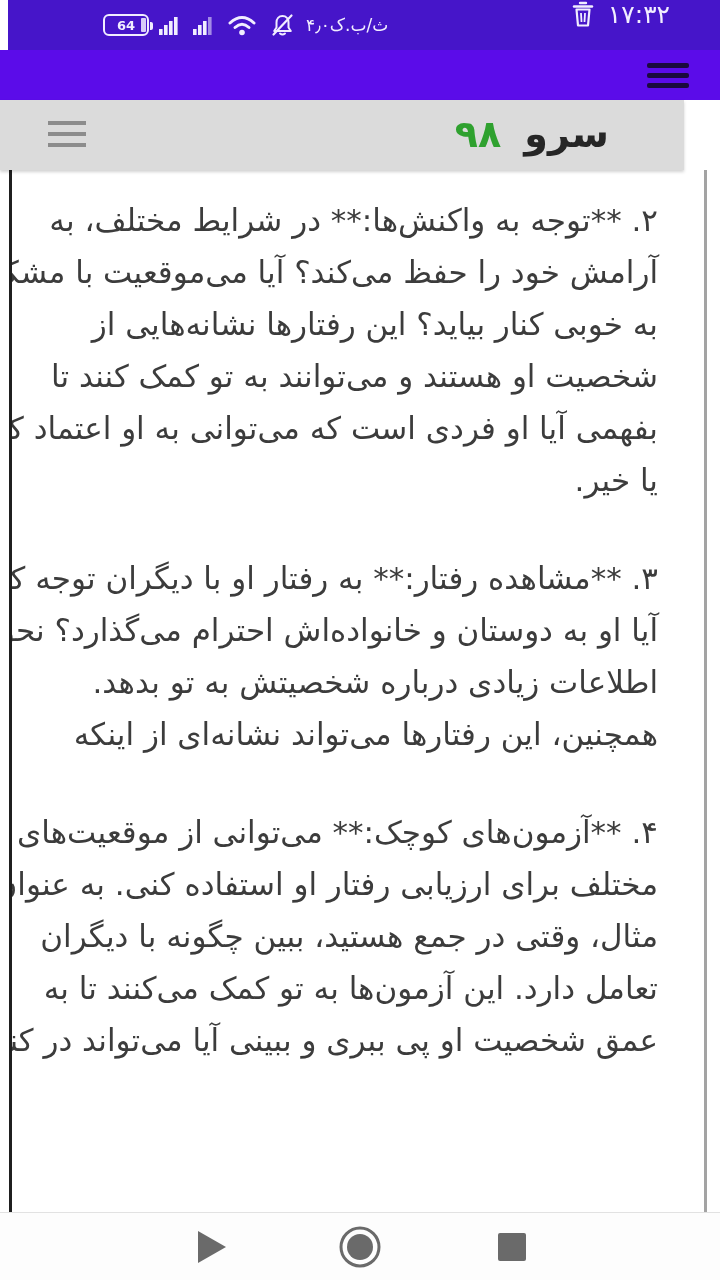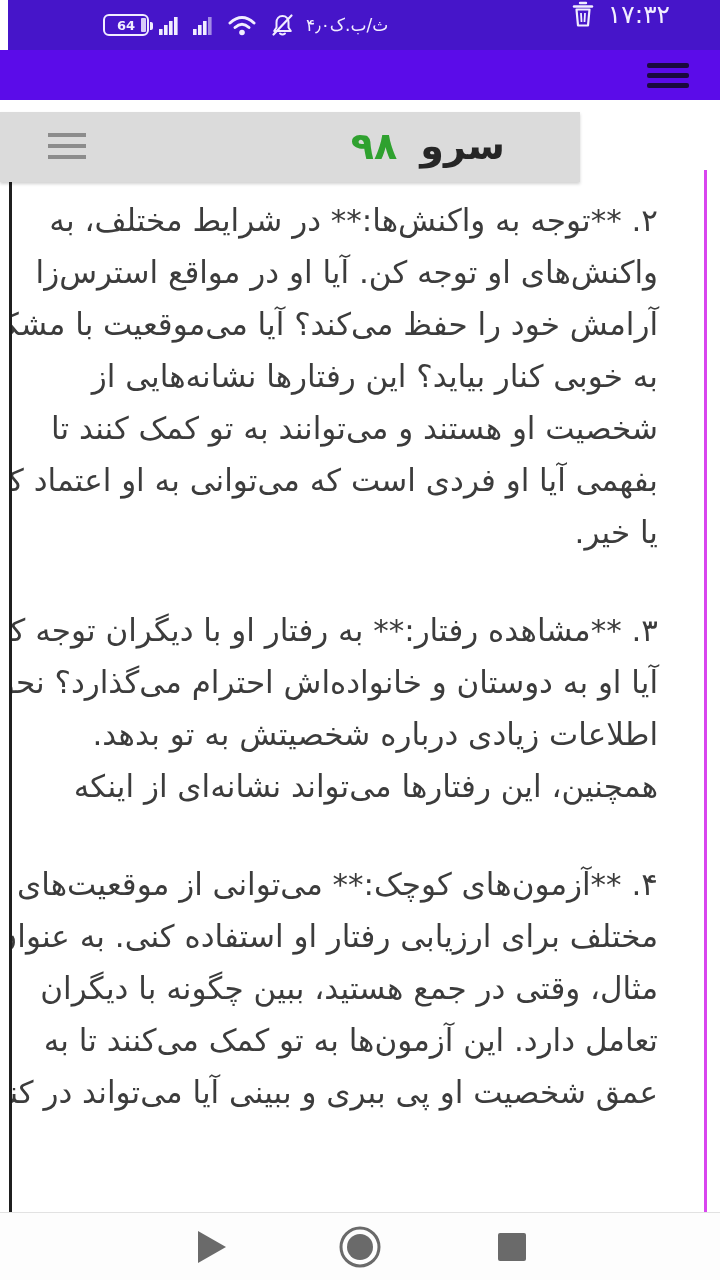--- a/index.html
+++ b/index.html
@@ -49,40 +49,40 @@
     background:#5B0CE9;
   }
   .strip-menu-btn { position:absolute; right:31px; top:13px; width:42px; cursor:pointer; }
   .strip-menu-btn .bar {
     width:42px; height:5px; background:#1A0A3E; border-radius:2px; margin-bottom:5px;
   }
   .strip-menu-btn .bar:last-child { margin-bottom:0; }
 
   
   .app-bar {
-    position:absolute; top:100px; left:0; width:580px; height:70px;
-    background:#DBDBDB; box-shadow:0 2px 3px rgba(0,0,0,.18); z-index:5;margin-top:12px;
+    position:absolute; top:100px; left:0; width:684px; height:70px;
+    background:#DBDBDB; box-shadow:0 2px 3px rgba(0,0,0,.18); z-index:5;
   }
   .appbar-menu-btn { position:absolute; left:48px; top:21px; width:38px; cursor:pointer; }
   .appbar-menu-btn .bar {
     width:38px; height:4px; background:#8C8C8C; margin-bottom:7px;
   }
   .appbar-menu-btn .bar:last-child { margin-bottom:0; }
   .logo {
     position:absolute; right:75px; top:50%; transform:translateY(-52%);
     direction:rtl; font-size:38px; font-weight:bold; white-space:nowrap;
   }
   .logo .logo-name { color:#262626; }
   .logo .logo-num  { color:#2FA12F; margin-right:10px; }
 
   
   .content {
     position:absolute; top:170px; left:9px; right:13px; bottom:0;
     background:#ffffff;
-    border-left:3px solid #1F1F1F; border-right:3px solid #d946ef;
+    border-left:3px solid #1F1F1F; border-right:3px solid #a3a3a3;
     overflow:hidden;
   }
   .article {
     direction:rtl; text-align:right;
     padding:24px 46px 0 50px;
     color:#3C3C3C; font-size:31px;
   }
   .para { margin-bottom:46px; }
   .para:last-child { margin-bottom:0; }
   .tline { line-height:52px; height:52px; white-space:nowrap; }
@@ -161,21 +161,20 @@
   <div class="logo">
     <span class="logo-name">سرو</span>
     <span class="logo-num">۹۸</span>
   </div>
 </div>
 
 <div class="content">
   <div class="article">
       <div class="para">
         <div class="tline">۲. **توجه به واکنش‌ها:** در شرایط مختلف، به</div>
-        <div class="tline">واکنش‌های او توجه کن. آیا او در مواقع استرس‌زا</div>
         <div class="tline">آرامش خود را حفظ می‌کند؟ آیا می‌موقعیت با مشکلات</div>
         <div class="tline">به خوبی کنار بیاید؟ این رفتارها نشانه‌هایی از</div>
         <div class="tline">شخصیت او هستند و می‌توانند به تو کمک کنند تا</div>
         <div class="tline">بفهمی آیا او فردی است که می‌توانی به او اعتماد کنی</div>
         <div class="tline">یا خیر.</div>
       </div>
       <div class="para">
         <div class="tline">۳. **مشاهده رفتار:** به رفتار او با دیگران توجه کن.</div>
         <div class="tline">آیا او به دوستان و خانواده‌اش احترام می‌گذارد؟ نحوه</div>
         <div class="tline">اطلاعات زیادی درباره شخصیتش به تو بدهد.</div>

